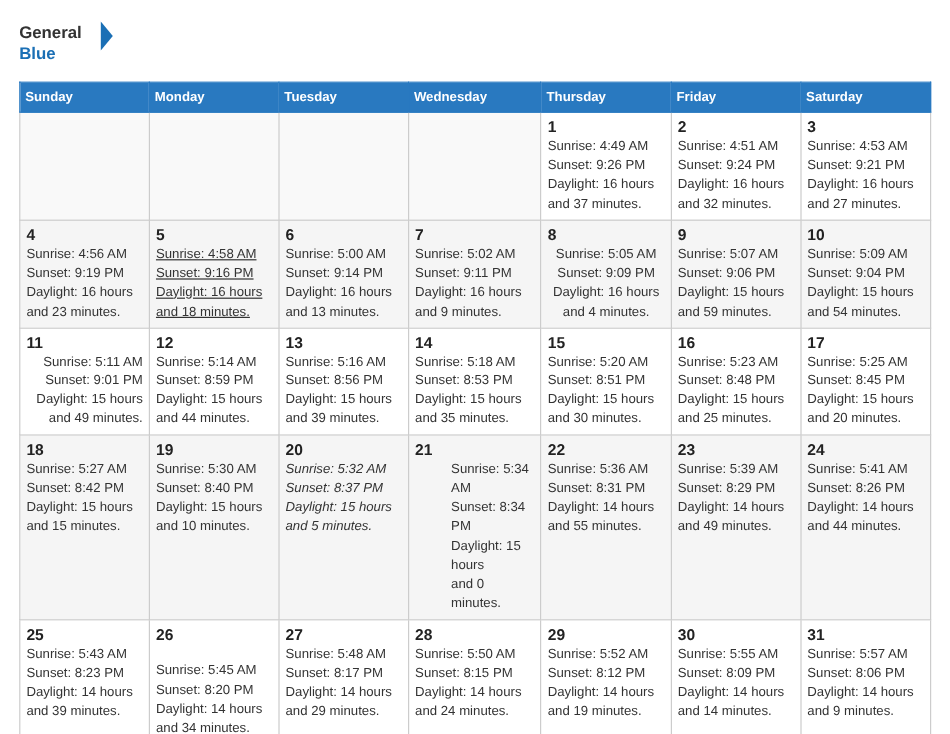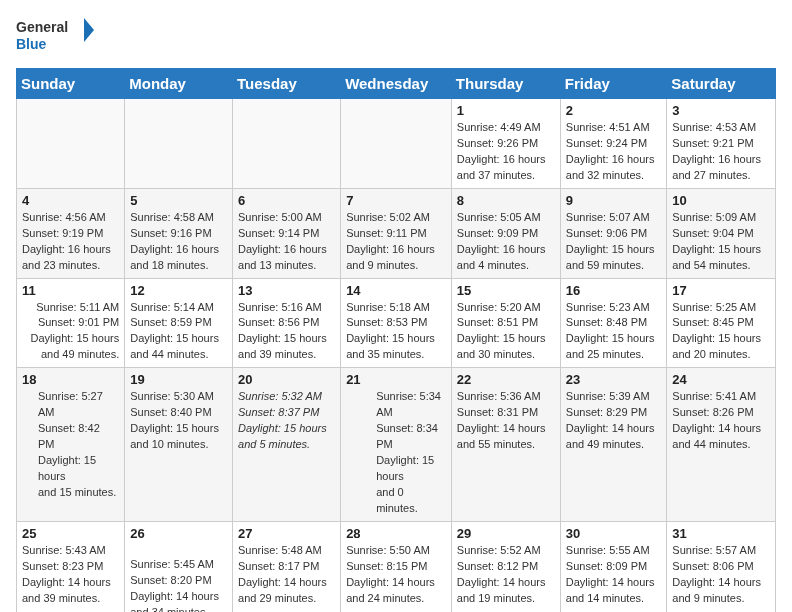--- a/index.html
+++ b/index.html
@@ -36,21 +36,21 @@
     table {
       width: 100%;
       border-collapse: collapse;
       font-size: 11px;
     }
     thead tr th {
       background-color: #2979c0;
       color: #fff;
       padding: 6px 4px;
       text-align: left;
-      font-size: 15px;
+      font-size: 11px;
       font-weight: bold;
       border: 1px solid #2979c0;
     }
     tbody tr td {
       border: 1px solid #ccc;
       vertical-align: top;
       padding: 4px 5px;
       width: 113px;
       min-height: 70px;
       height: 80px;
@@ -134,42 +134,42 @@
       <tr>
         <td>
           <div class="day-number">4</div>
           <div class="day-info" style="white-space: pre-line;">Sunrise: 4:56 AM
 Sunset: 9:19 PM
 Daylight: 16 hours
 and 23 minutes.</div>
         </td>
         <td>
           <div class="day-number">5</div>
-          <div class="day-info" style="white-space: pre-line;">Sunrise: 4:58 AM
+          <div class="day-info" style="white-space: pre-line; text-decoration: underline;">Sunrise: 4:58 AM
 Sunset: 9:16 PM
 Daylight: 16 hours
 and 18 minutes.</div>
         </td>
         <td>
           <div class="day-number">6</div>
           <div class="day-info" style="white-space: pre-line;">Sunrise: 5:00 AM
 Sunset: 9:14 PM
 Daylight: 16 hours
 and 13 minutes.</div>
         </td>
         <td>
           <div class="day-number">7</div>
           <div class="day-info" style="white-space: pre-line;">Sunrise: 5:02 AM
 Sunset: 9:11 PM
 Daylight: 16 hours
 and 9 minutes.</div>
         </td>
         <td>
           <div class="day-number">8</div>
-          <div class="day-info" style="white-space: pre-line;">Sunrise: 5:05 AM
+          <div class="day-info" style="white-space: pre-line; text-align: center;">Sunrise: 5:05 AM
 Sunset: 9:09 PM
 Daylight: 16 hours
 and 4 minutes.</div>
         </td>
         <td>
           <div class="day-number">9</div>
           <div class="day-info" style="white-space: pre-line;">Sunrise: 5:07 AM
 Sunset: 9:06 PM
 Daylight: 15 hours
 and 59 minutes.</div>
@@ -229,21 +229,21 @@
           <div class="day-number">17</div>
           <div class="day-info" style="white-space: pre-line;">Sunrise: 5:25 AM
 Sunset: 8:45 PM
 Daylight: 15 hours
 and 20 minutes.</div>
         </td>
       </tr>
       <tr>
         <td>
           <div class="day-number">18</div>
-          <div class="day-info" style="white-space: pre-line; margin-left: 16px;">Sunrise: 5:27 AM
+          <div class="day-info" style="white-space: pre-line;">Sunrise: 5:27 AM
 Sunset: 8:42 PM
 Daylight: 15 hours
 and 15 minutes.</div>
         </td>
         <td>
           <div class="day-number">19</div>
           <div class="day-info" style="white-space: pre-line;">Sunrise: 5:30 AM
 Sunset: 8:40 PM
 Daylight: 15 hours
 and 10 minutes.</div>

